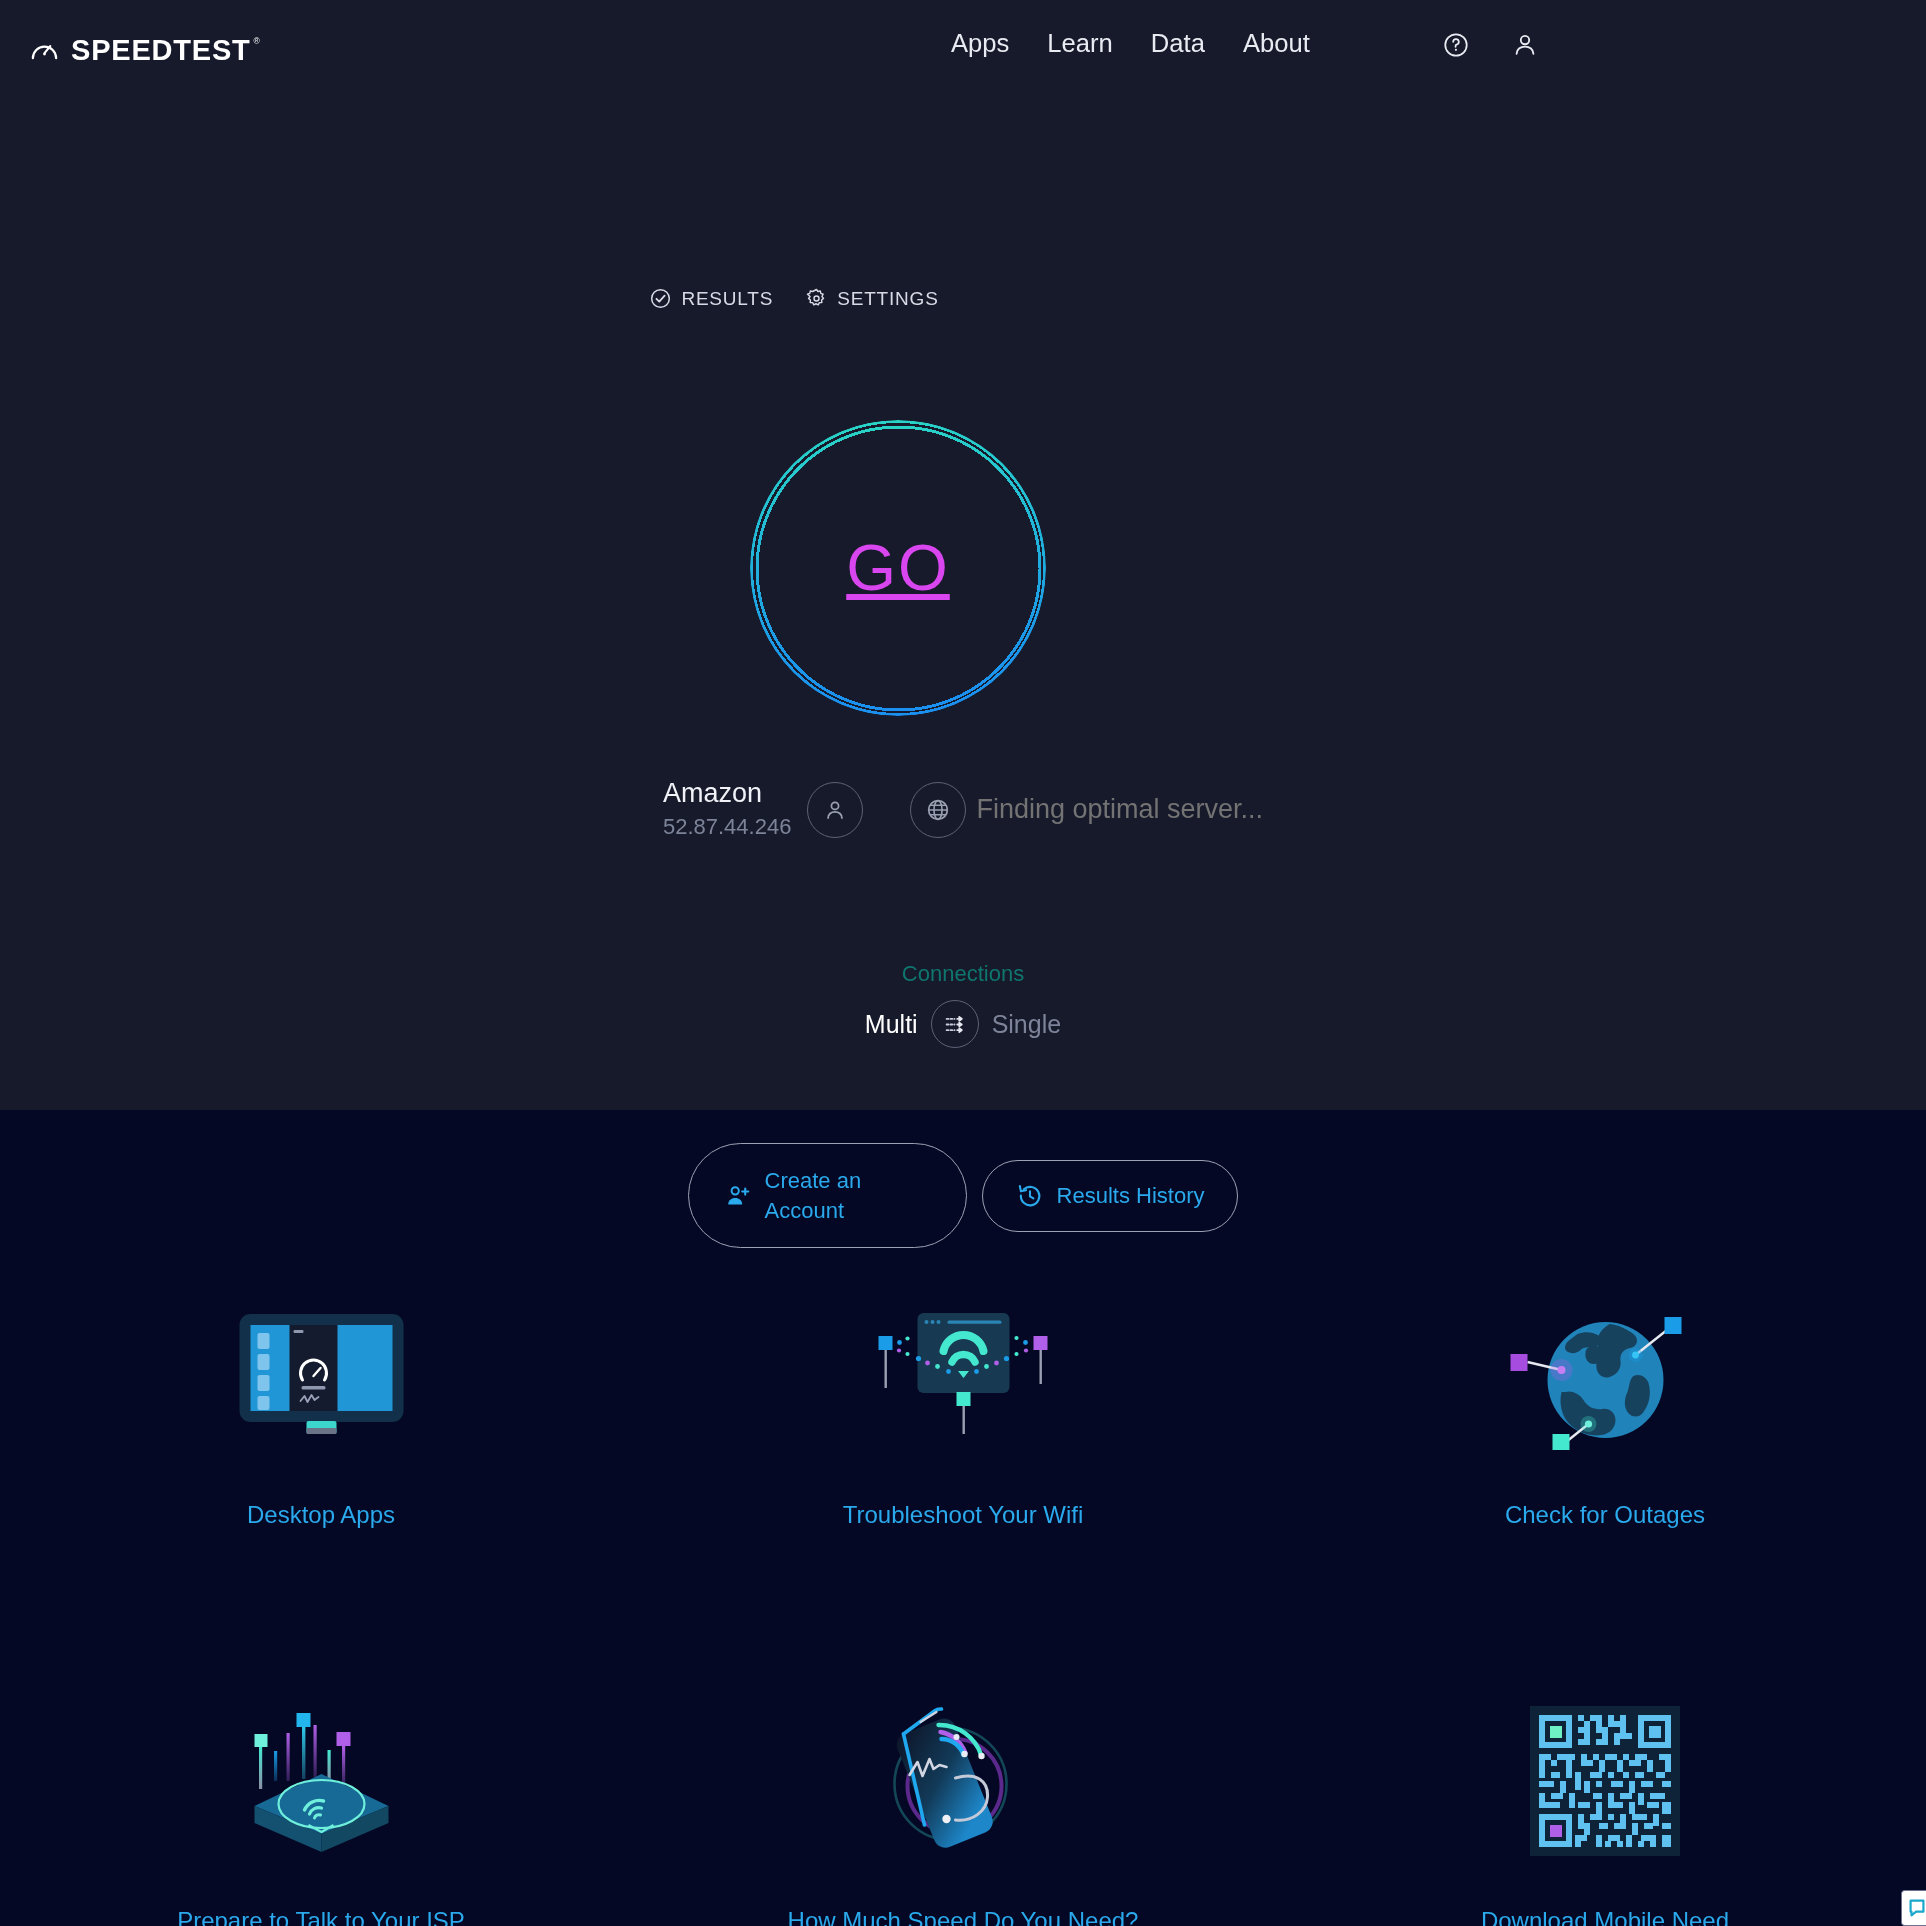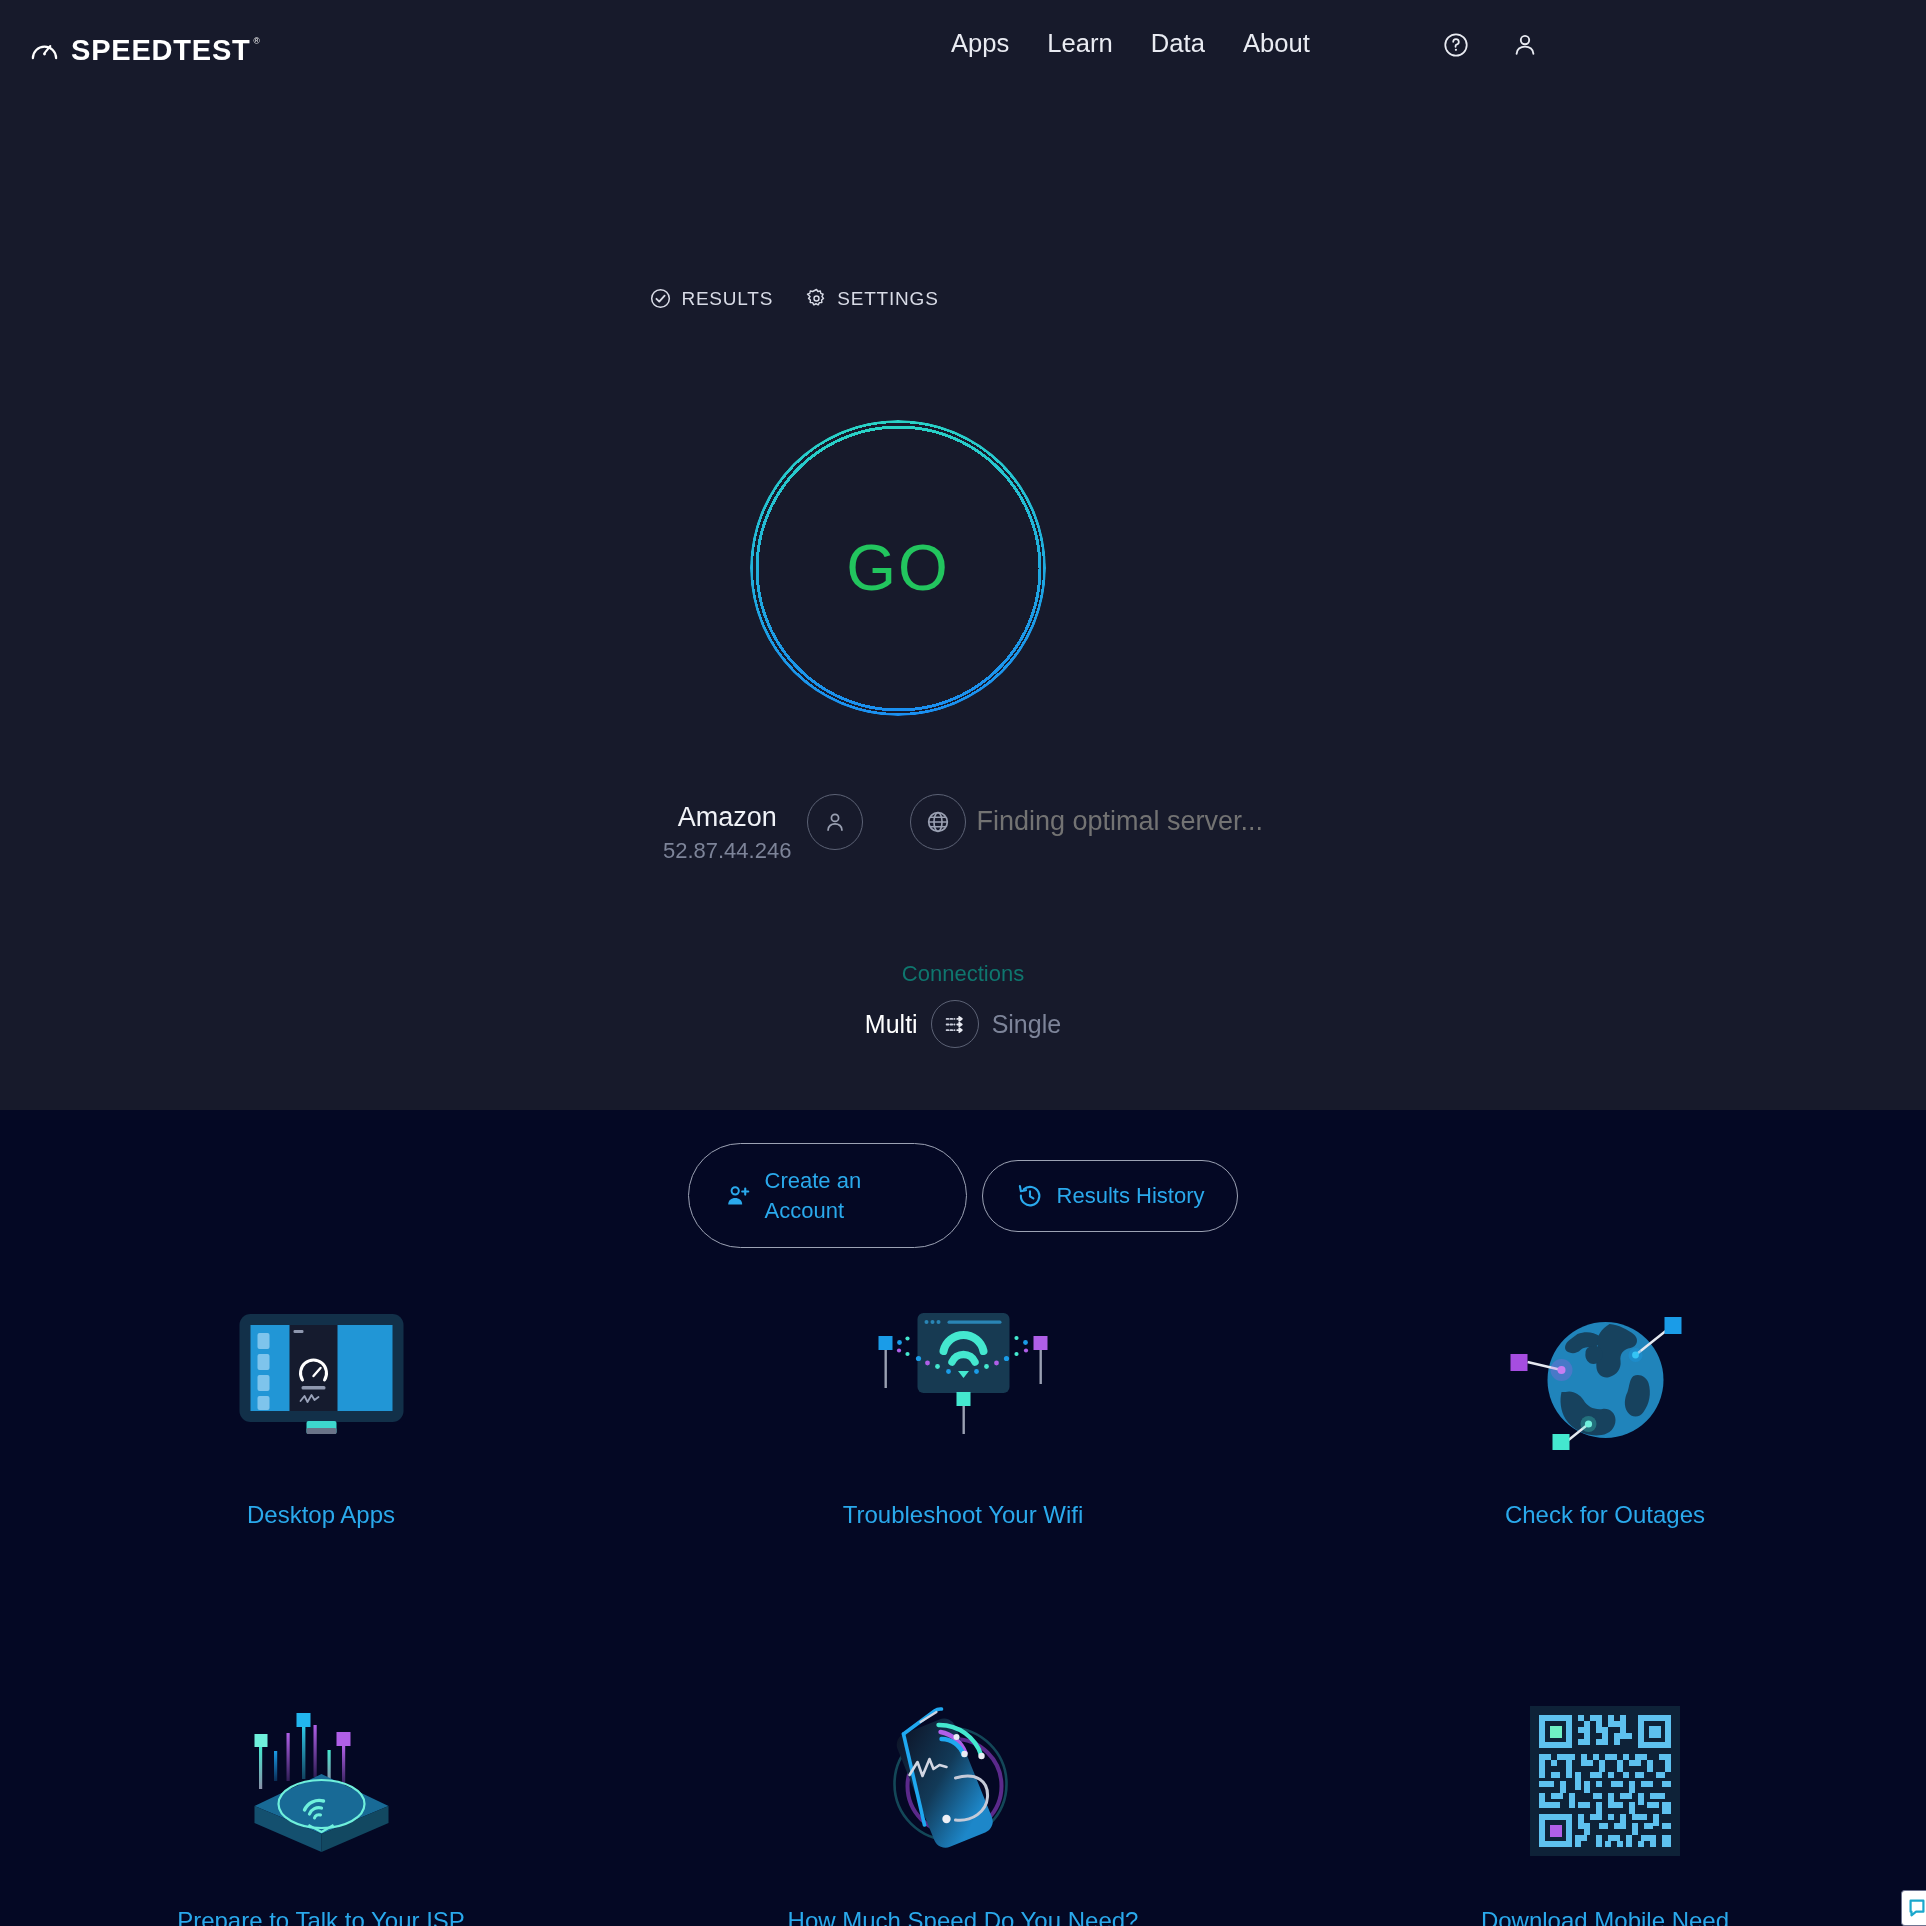--- a/index.html
+++ b/index.html
@@ -97,33 +97,34 @@
   .go-ring-inner {
     left: 4.5px; top: 4.5px; width: 287px; height: 287px;
     background: linear-gradient(175deg, #2ad6c4 0%, #22b9d8 38%, #1c9ae8 72%, #1a8ef2 100%);
     -webkit-mask: radial-gradient(circle, transparent 0 140px, #000 140px 143px, transparent 143px);
             mask: radial-gradient(circle, transparent 0 140px, #000 140px 143px, transparent 143px);
   }
   .go-label {
     position: absolute; left: 0; top: 0;
     width: 296px; height: 296px;
     display: flex; align-items: center; justify-content: center;
-    color: #22c55e;
+    color: #d946ef;
     font-size: 64px;
     letter-spacing: 2px;
     font-weight: 400;
+    text-decoration: underline;
   }
 
   
   .conn-row {
     position: absolute; left: 0; top: 778px;
     width: 1926px;
     display: flex; align-items: center; justify-content: center;
   }
-  .isp-block { text-align: center; margin-right: 16px; margin-top: 24px; }
+  .isp-block { text-align: left; margin-right: 16px; }
   .isp-name { color: #f0f2f7; font-size: 27px; line-height: 1.12; }
   .isp-ip { color: #7d8499; font-size: 22px; line-height: 1.35; margin-top: 4px; }
   .circ-icon {
     width: 56px; height: 56px;
     border: 1.5px solid #5c6275;
     border-radius: 50%;
     display: flex; align-items: center; justify-content: center;
     flex: 0 0 auto;
     cursor: pointer;
   }

